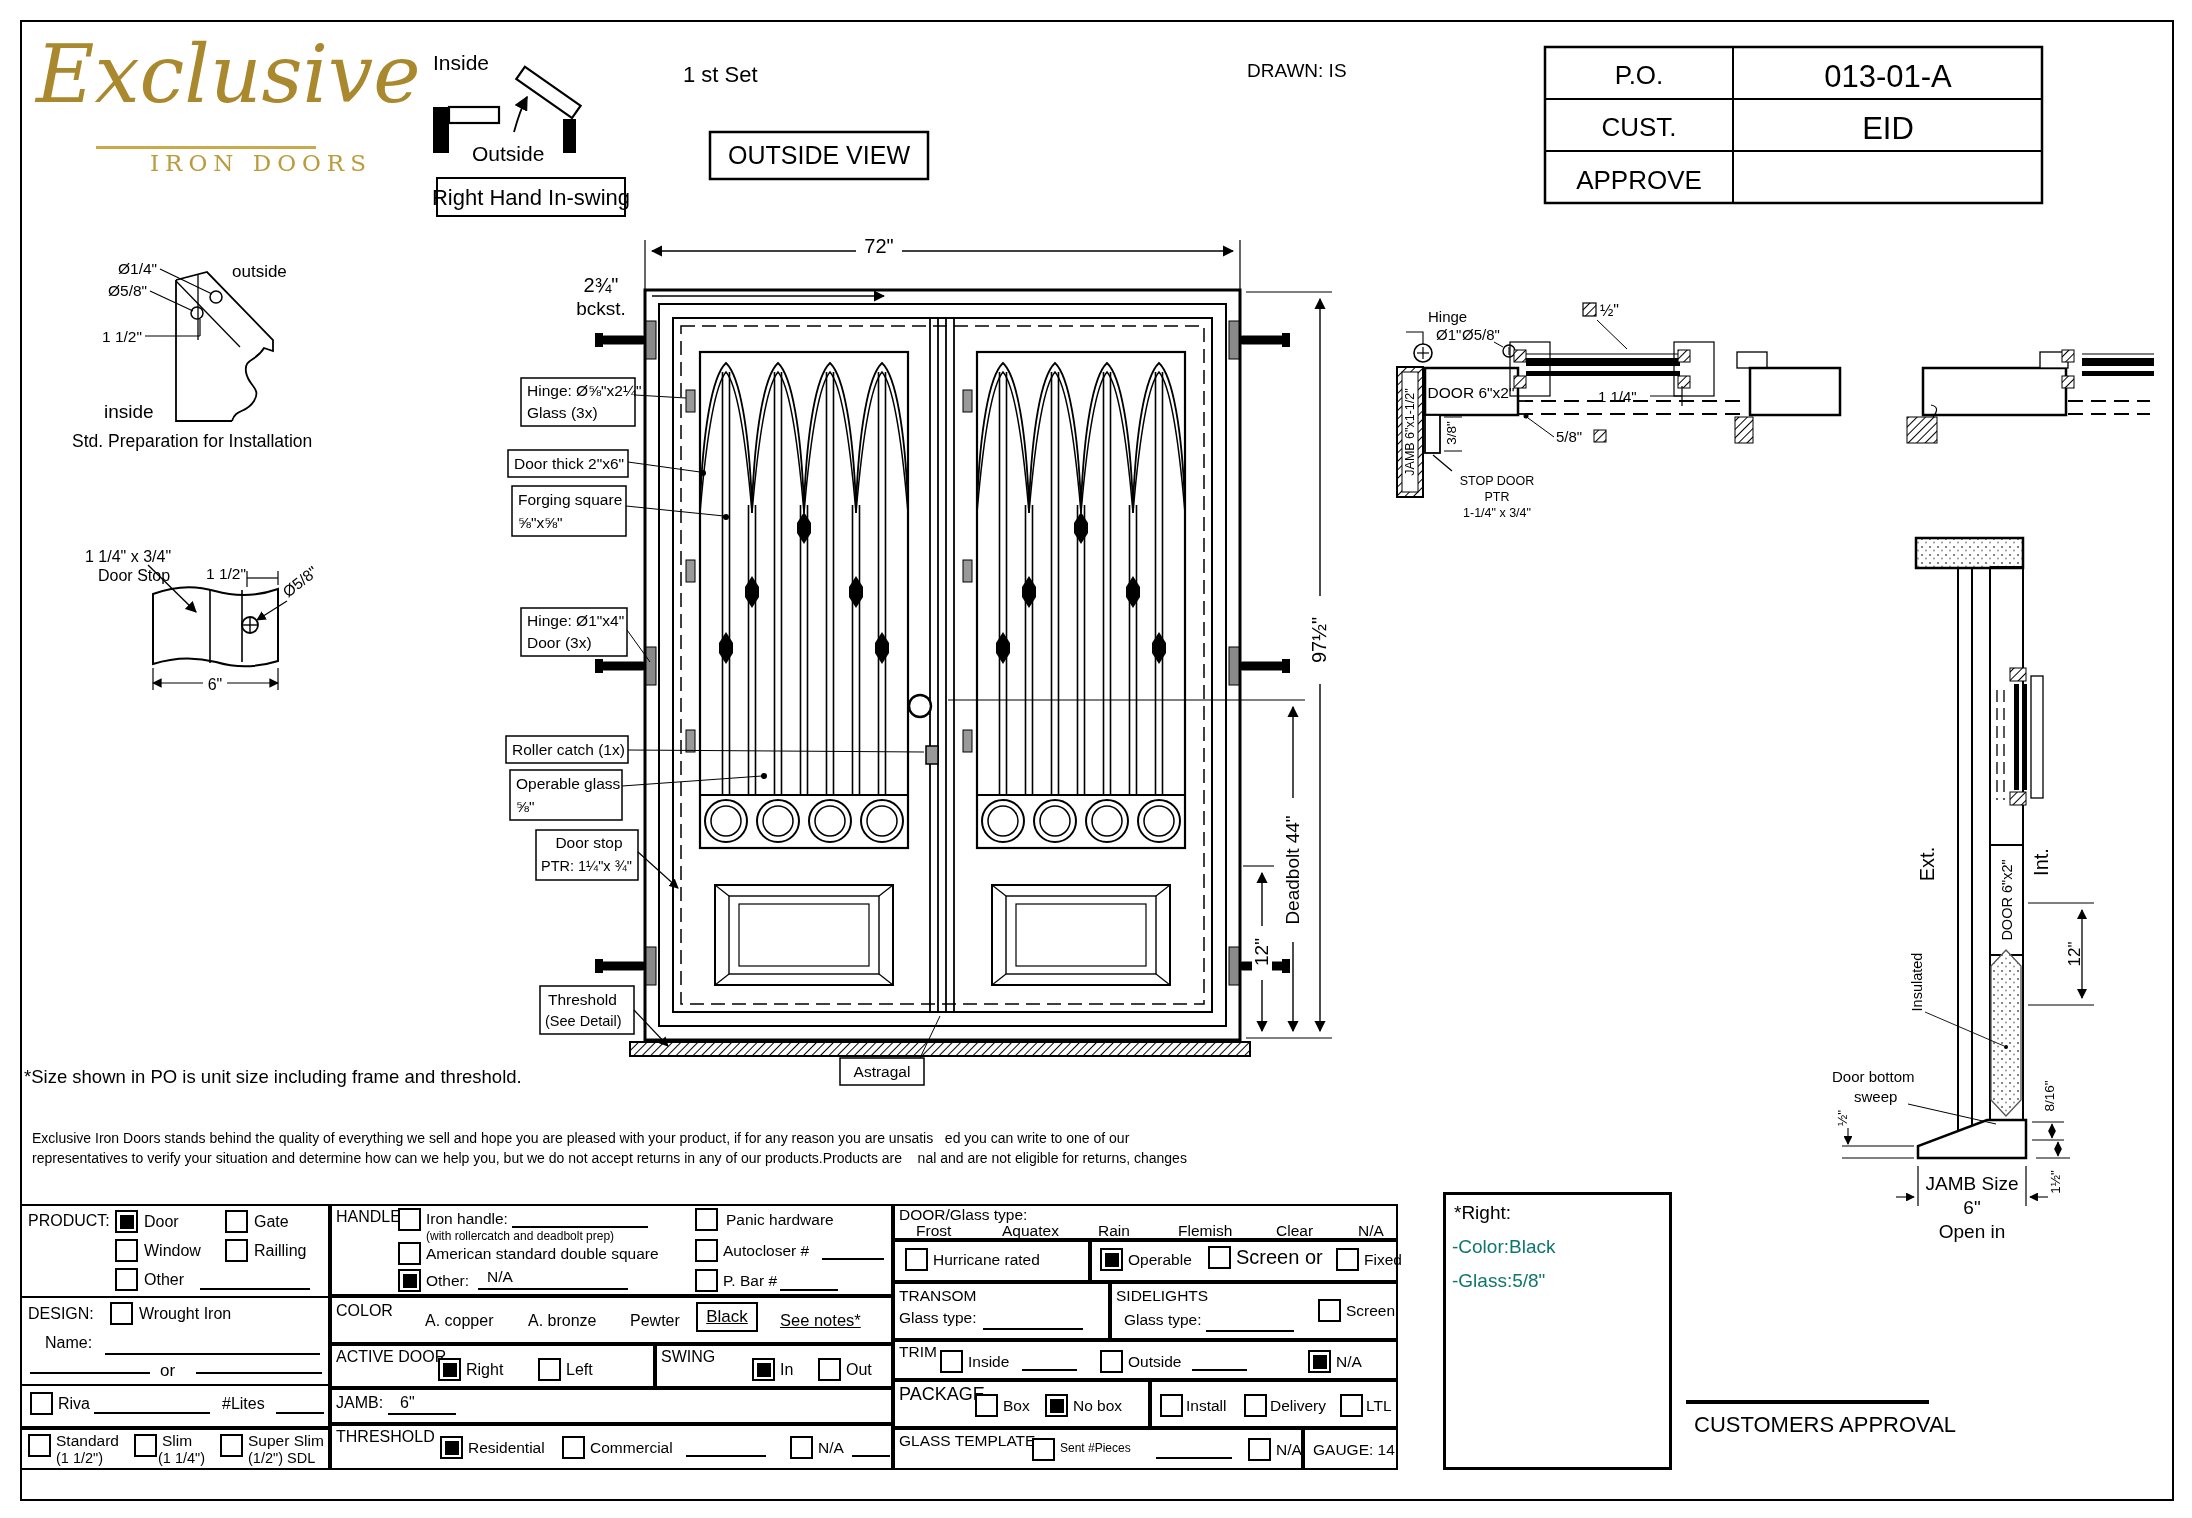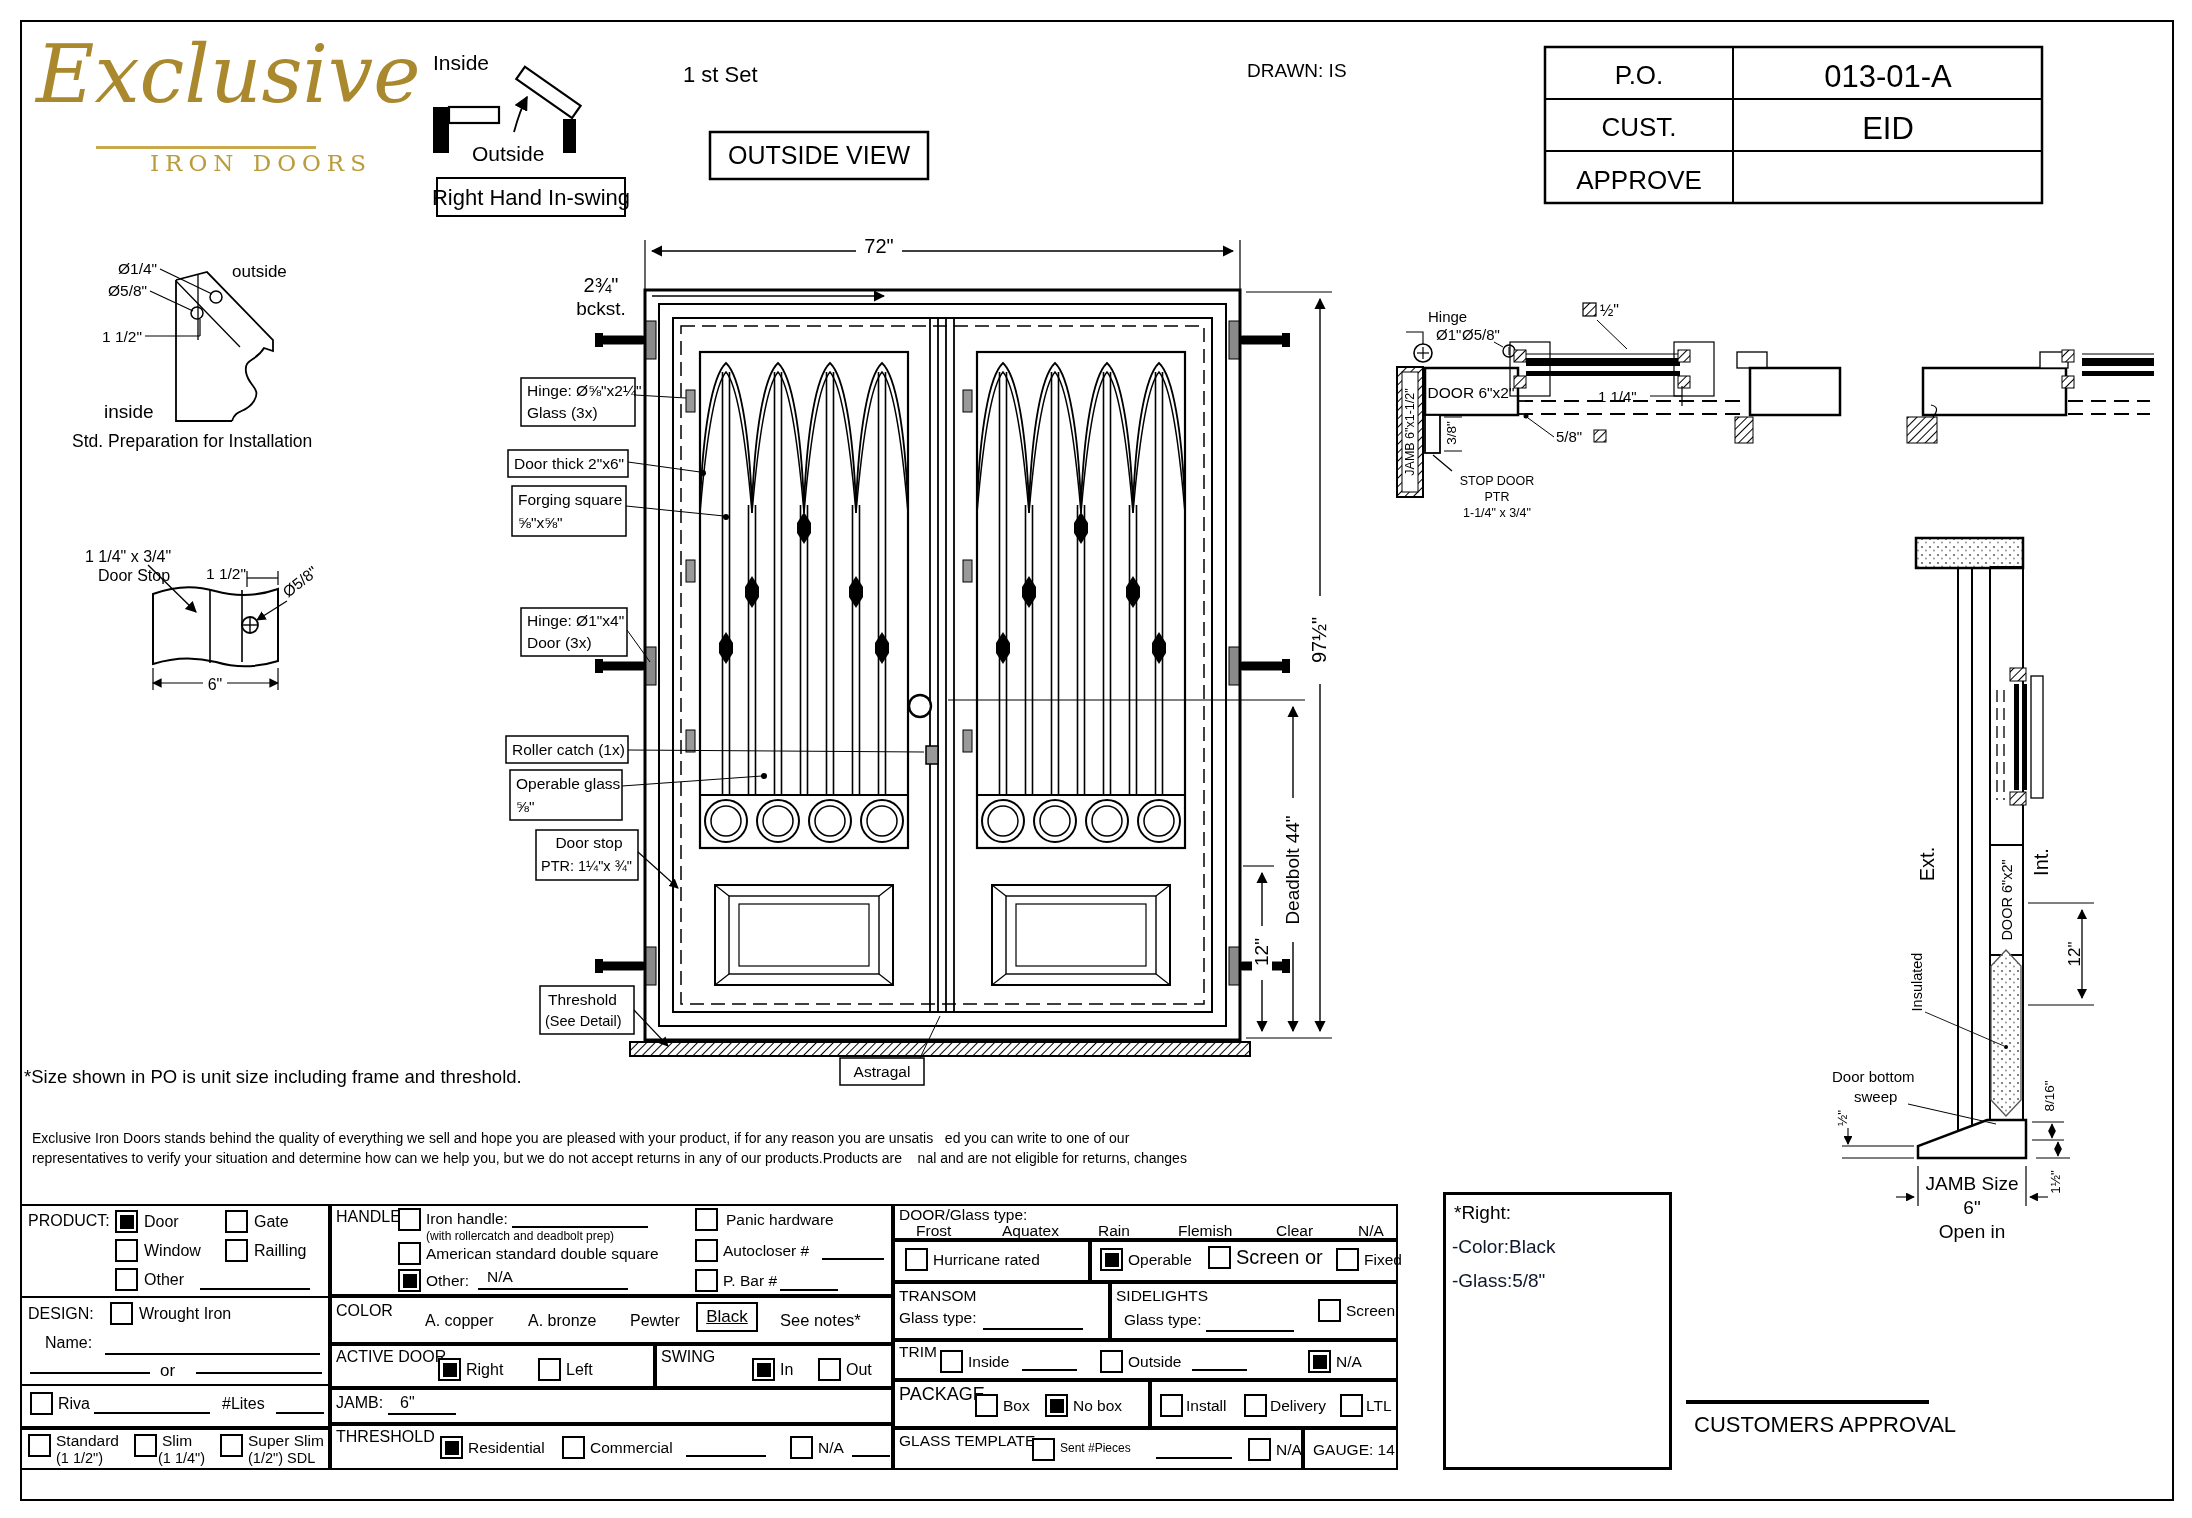--- a/index.html
+++ b/index.html
@@ -10,21 +10,21 @@
   .cb{position:absolute;width:19px;height:19px;border:2.5px solid #000;background:#fff;box-sizing:content-box}
   .cb.ck::after{content:"";position:absolute;inset:2.5px;background:#000}
   .cell{position:absolute;border:2.2px solid #000;background:#fff;box-sizing:border-box}
   svg{position:absolute;left:0;top:0}
   svg text{fill:#000;font-family:"Liberation Sans",sans-serif}
   .am{text-anchor:middle}
   .s12{font-size:12.5px}.s13{font-size:13.5px}.s14{font-size:14.5px}.s15{font-size:15px}
   .s155{font-size:15.5px}.s16{font-size:16px}.s17{font-size:17px}.s175{font-size:17.5px}
   .s19{font-size:19px}.s20{font-size:20px}.s21{font-size:21px}.s22{font-size:22px}
   .s25{font-size:25px}.s26{font-size:26px}.s31{font-size:31px}
-  .red{color:#0f172a}
+  .red{color:#0f766e}
   .logo-script{position:absolute;left:36px;top:28px;font-family:"DejaVu Serif",serif;font-style:italic;font-size:80px;color:#a9882e}
   .logo-sub{position:absolute;left:150px;top:150px;font-family:"DejaVu Serif",serif;font-size:23px;letter-spacing:6px;color:#bb9c3c}
   .logo-line{position:absolute;left:96px;top:146px;width:220px;height:3px;background:#c9a94c}
 </style>
 </head>
 <body>
 
 <div class="page">
   <div class="sheet-border"></div>
 
@@ -526,21 +526,21 @@
     <div class="cb" style="left:695px;top:1269px"></div>
     <div class="t" style="left:723px;top:1272px;font-size:15.5px">P. Bar #</div>
     <div class="u" style="left:780px;top:1289px;width:58px"></div>
 
     <div class="cell" style="left:330px;top:1296px;width:563px;height:48px"></div>
     <div class="t" style="left:336px;top:1302px;font-size:16px">COLOR</div>
     <div class="t" style="left:425px;top:1312px;font-size:16px">A. copper</div>
     <div class="t" style="left:528px;top:1312px;font-size:16px">A. bronze</div>
     <div class="t" style="left:630px;top:1312px;font-size:16px">Pewter</div>
     <div style="position:absolute;left:696px;top:1302px;width:62px;height:30px;border:2.5px solid #000;box-sizing:border-box;text-align:center;font-size:17px;line-height:26px;text-decoration:underline">Black</div>
-    <div class="t" style="left:780px;top:1311px;font-size:16.5px;">See notes*</div>
+    <div class="t" style="left:780px;top:1311px;font-size:16.5px;text-decoration:underline">See notes*</div>
 
     <div class="cell" style="left:330px;top:1344px;width:325px;height:44px"></div>
     <div class="t" style="left:336px;top:1348px;font-size:16px">ACTIVE DOOR</div>
     <div class="cb ck" style="left:438px;top:1358px"></div>
     <div class="t" style="left:466px;top:1361px;font-size:16px">Right</div>
     <div class="cb" style="left:538px;top:1358px"></div>
     <div class="t" style="left:566px;top:1361px;font-size:16px">Left</div>
     <div class="cell" style="left:655px;top:1344px;width:238px;height:44px"></div>
     <div class="t" style="left:661px;top:1348px;font-size:16px">SWING</div>
     <div class="cb ck" style="left:752px;top:1358px"></div>

